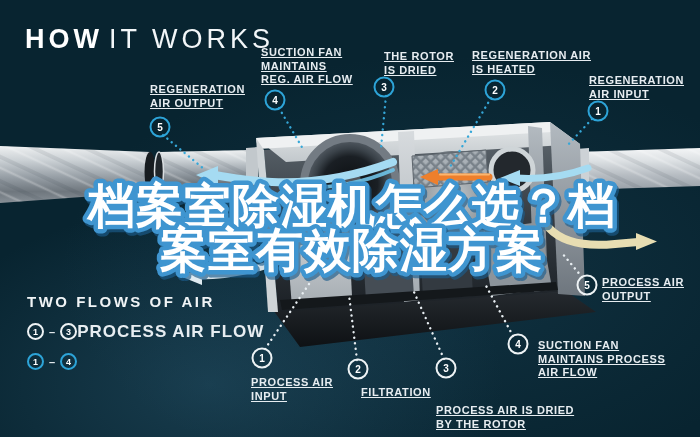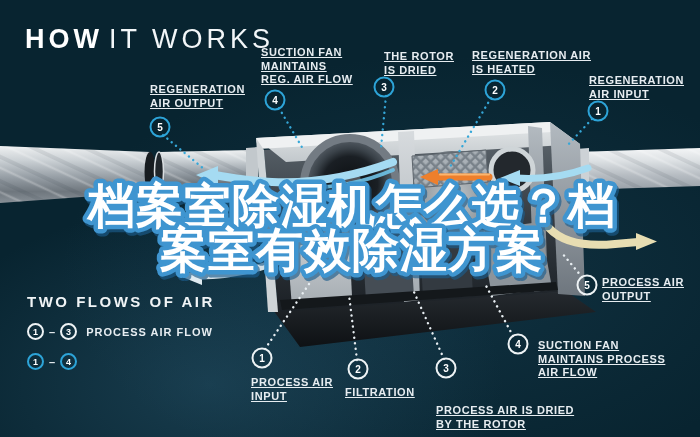--- a/index.html
+++ b/index.html
@@ -39,21 +39,21 @@
   .legend{position:absolute;left:27px;top:293px;z-index:4;}
   .legend-heading{color:#f0f4f6;font-size:15px;font-weight:700;letter-spacing:2.5px;margin-bottom:13px;white-space:nowrap;}
   .legend-row{display:flex;align-items:center;height:17px;margin-bottom:13px;}
   .lnum{
     width:13px;height:13px;border-radius:50%;display:inline-flex;align-items:center;justify-content:center;
     font-size:9px;font-weight:700;color:#fff;flex:0 0 auto;
   }
   .lnum.white{border:2px solid #eef3f5;}
   .lnum.cyan{border:2px solid #2da4d8;}
   .dash{color:#e7edf1;font-weight:700;margin:0 5px;font-size:11px;}
-  .legend-label{color:#e7edf1;font-size:11px;font-weight:700;letter-spacing:1px;margin-left:9px;white-space:nowrap;}
+  .legend-label{color:#e7edf1;font-size:17px;font-weight:700;letter-spacing:1px;margin-left:0;white-space:nowrap;}
 
   
   .overlay{position:absolute;left:0;top:0;z-index:6;pointer-events:none;}
   .cn{
     font-family:"DejaVu Sans", sans-serif;
     font-size:47px;font-weight:700;letter-spacing:1px;
     fill:#ffffff;stroke:#3f95d0;stroke-width:9px;
     paint-order:stroke;stroke-linejoin:round;text-anchor:middle;
     filter:drop-shadow(2px 3px 0 rgba(27,92,140,.65));
   }
@@ -229,21 +229,21 @@
     <div class="num cyan" style="left:598px;top:111px">1</div>
   </div>
 
   <div>
     <div class="num white" style="left:262px;top:358px">1</div>
     <div class="callout-label" style="left:251px;top:376px">PROCESS AIR
 INPUT</div>
   </div>
   <div>
     <div class="num white" style="left:358px;top:369px">2</div>
-    <div class="callout-label" style="left:345px;top:386px">FILTRATION</div>
+    <div class="callout-label" style="left:361px;top:386px">FILTRATION</div>
   </div>
   <div>
     <div class="num white" style="left:446px;top:368px">3</div>
     <div class="callout-label" style="left:436px;top:404px">PROCESS AIR IS DRIED
 BY THE ROTOR</div>
   </div>
   <div>
     <div class="num white" style="left:518px;top:344px">4</div>
     <div class="callout-label" style="left:538px;top:339px">SUCTION FAN
 MAINTAINS PROCESS

